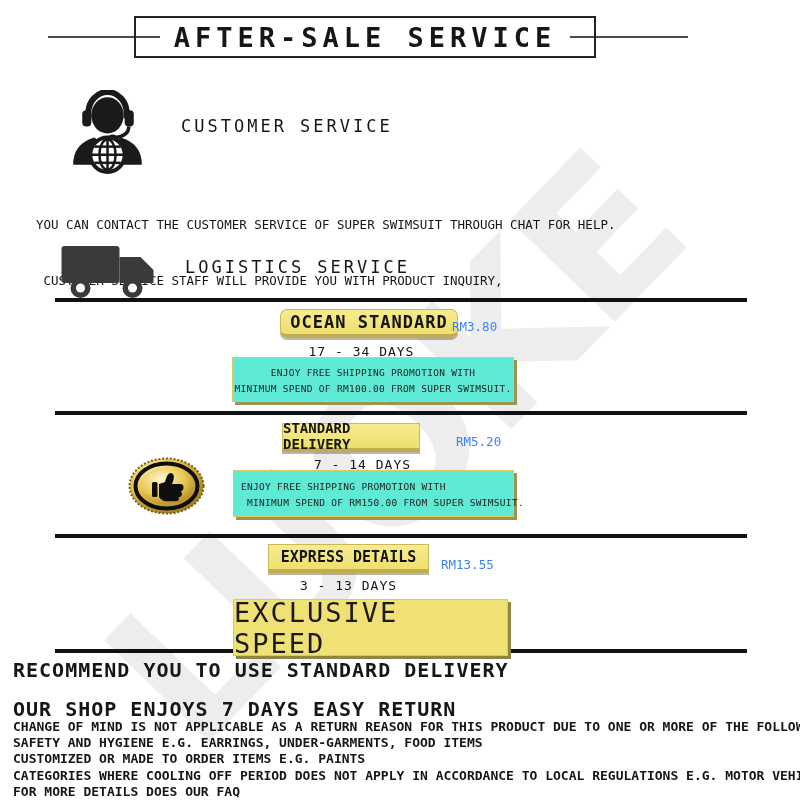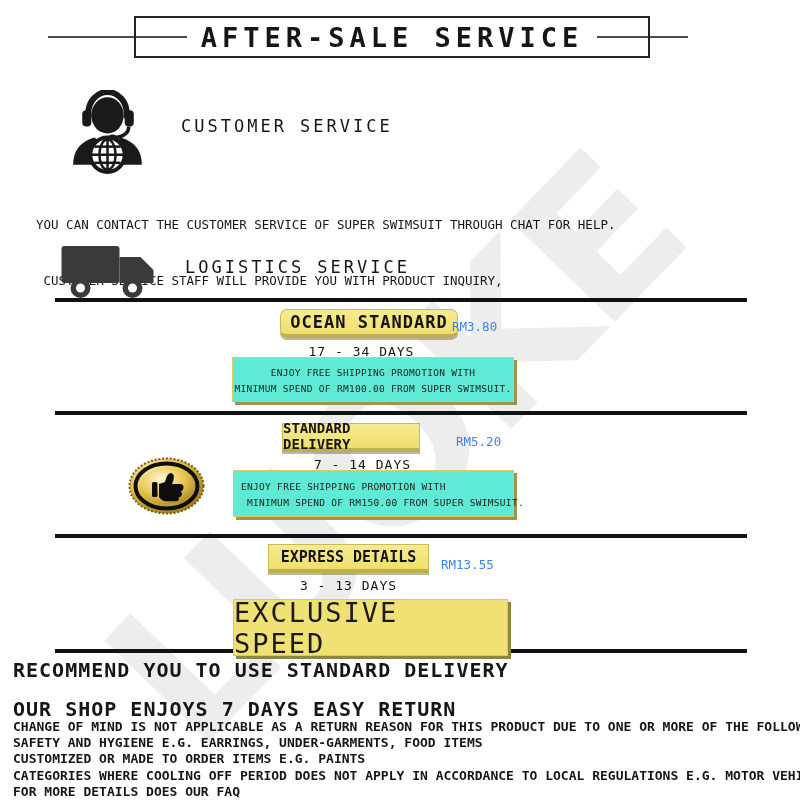--- a/index.html
+++ b/index.html
@@ -14,21 +14,21 @@
   #watermark {
     left:-60px; top:340px; width:910px; height:220px; line-height:220px;
     text-align:center; font-family:"DejaVu Sans", sans-serif;
     font-size:200px; font-weight:bold; letter-spacing:-6px;
     color:#ededed; transform:rotate(-46deg); z-index:0; user-select:none;
   }
 
   
   #title-line { left:48px; top:36px; width:640px; height:2px; background:#4a4a4a; z-index:1; }
   #title-box {
-    left:134px; top:16px; width:516px; height:42px; border:2px solid #222;
+    left:134px; top:16px; width:462px; height:42px; border:2px solid #222;
     display:flex; align-items:center; justify-content:center; z-index:2;
   }
   #title-box span {
     background:#ffffff; padding:0 14px; font-size:27px; font-weight:bold; letter-spacing:5px;
   }
 
   
   .section-heading { font-size:17px; letter-spacing:3px; z-index:2; }
   #cs-heading  { left:181px; top:116px; }
   #log-heading { left:185px; top:257px; }

